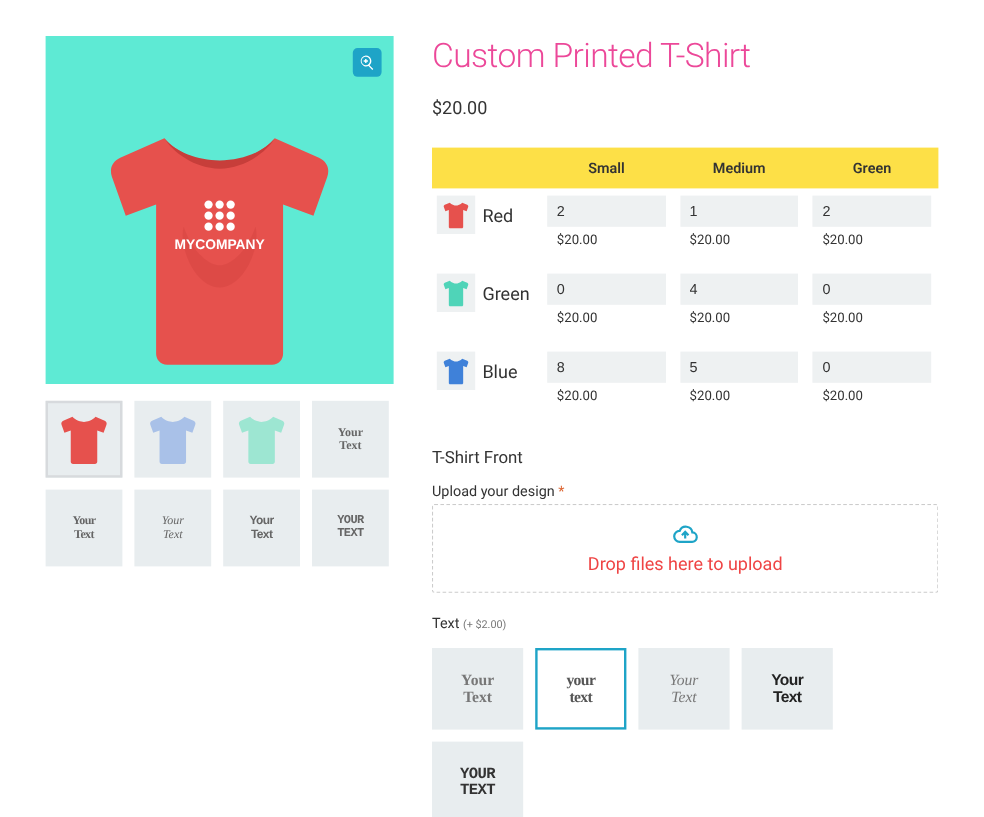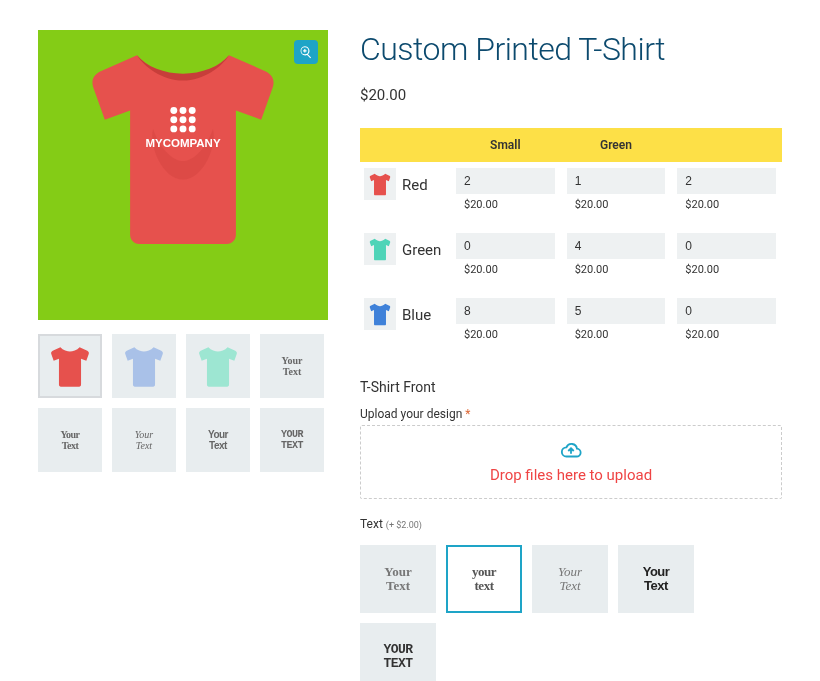--- a/index.html
+++ b/index.html
@@ -13,22 +13,22 @@
   .page {
     display: flex;
     gap: 32px;
     align-items: flex-start;
   }
   
   .gallery { width: 290px; flex-shrink: 0; }
   .main-image {
     position: relative;
     width: 290px; height: 290px;
-    background: #84cc16;
-    display: flex; align-items: flex-start; justify-content: center;
+    background: #5eead4;
+    display: flex; align-items: flex-end; justify-content: center;
   }
   .zoom-btn {
     position: absolute; top: 10px; right: 10px;
     width: 24px; height: 24px;
     background: #1ea4c7;
     border-radius: 4px;
     display: flex; align-items: center; justify-content: center;
     cursor: pointer;
   }
   .zoom-btn svg { width: 14px; height: 14px; fill: #fff; }
@@ -50,21 +50,21 @@
   .thumb .yt { font-size: 10px; text-align: center; line-height: 1.1; color: #666; }
   .yt-f1 { font-family: Georgia, serif; font-weight: bold; color:#777; }
   .yt-f2 { font-family: "Comic Sans MS", cursive; letter-spacing: -0.5px; color:#555; font-weight:bold; }
   .yt-f3 { font-family: "Brush Script MT", cursive; font-style: italic; color:#777; }
   .yt-f4 { font-family: Impact, sans-serif; font-weight: 900; color:#222; letter-spacing: -0.5px;}
   .yt-f5 { font-family: "Courier New", monospace; font-weight: bold; text-transform: uppercase; color:#333; letter-spacing: -0.5px;}
 
   
   .details { flex: 1; min-width: 0; }
   h1 {
-    font-size: 32px; font-weight: 300; color: #0c4a6e; letter-spacing: -0.5px;
+    font-size: 28px; font-weight: 300; color: #ec4899; letter-spacing: -0.5px;
     margin-bottom: 18px;
   }
   .price { font-size: 15px; color: #333; margin-bottom: 24px; }
   
   
   .var-table { width: 100%; display: grid; grid-template-columns: 40px 50px 1fr 1fr 1fr; gap: 0; font-size: 12px; }
   .var-head-row { grid-column: 1 / -1; display: grid; grid-template-columns: 40px 50px 1fr 1fr 1fr; background: #fde047; text-align: center; }
   .var-head-row > div { padding: 10px 8px; font-weight: 600; color: #333; font-size: 12px;}
   .var-body { grid-column: 1 / -1; display: grid; grid-template-columns: 40px 50px 1fr 1fr 1fr; }
   .swatch-cell { padding: 6px 0 6px 4px; }
@@ -174,20 +174,21 @@
   <div class="details">
     <h1>Custom Printed T-Shirt</h1>
     <div class="price">$20.00</div>
 
     
     <div class="var-table">
       <div class="var-head-row">
         <div></div>
           <div></div>
         <div>Small</div>
+        <div>Medium</div>
         <div>Green</div>
       </div>
       <div class="var-body" id="var-body">
           <div class="swatch-cell">
             <div class="swatch">
               <svg class="" viewBox="0 0 200 200">
     <path fill="#e6514d" d="M60 22c10 12 30 18 40 18s30-6 40-18l32 14c6 3 8 8 6 14l-10 28-22-8v108c0 4-3 8-8 8H62c-5 0-8-4-8-8V70l-22 8-10-28c-2-6 0-11 6-14l32-14z"></path>
   </svg>
             </div>
           </div>

